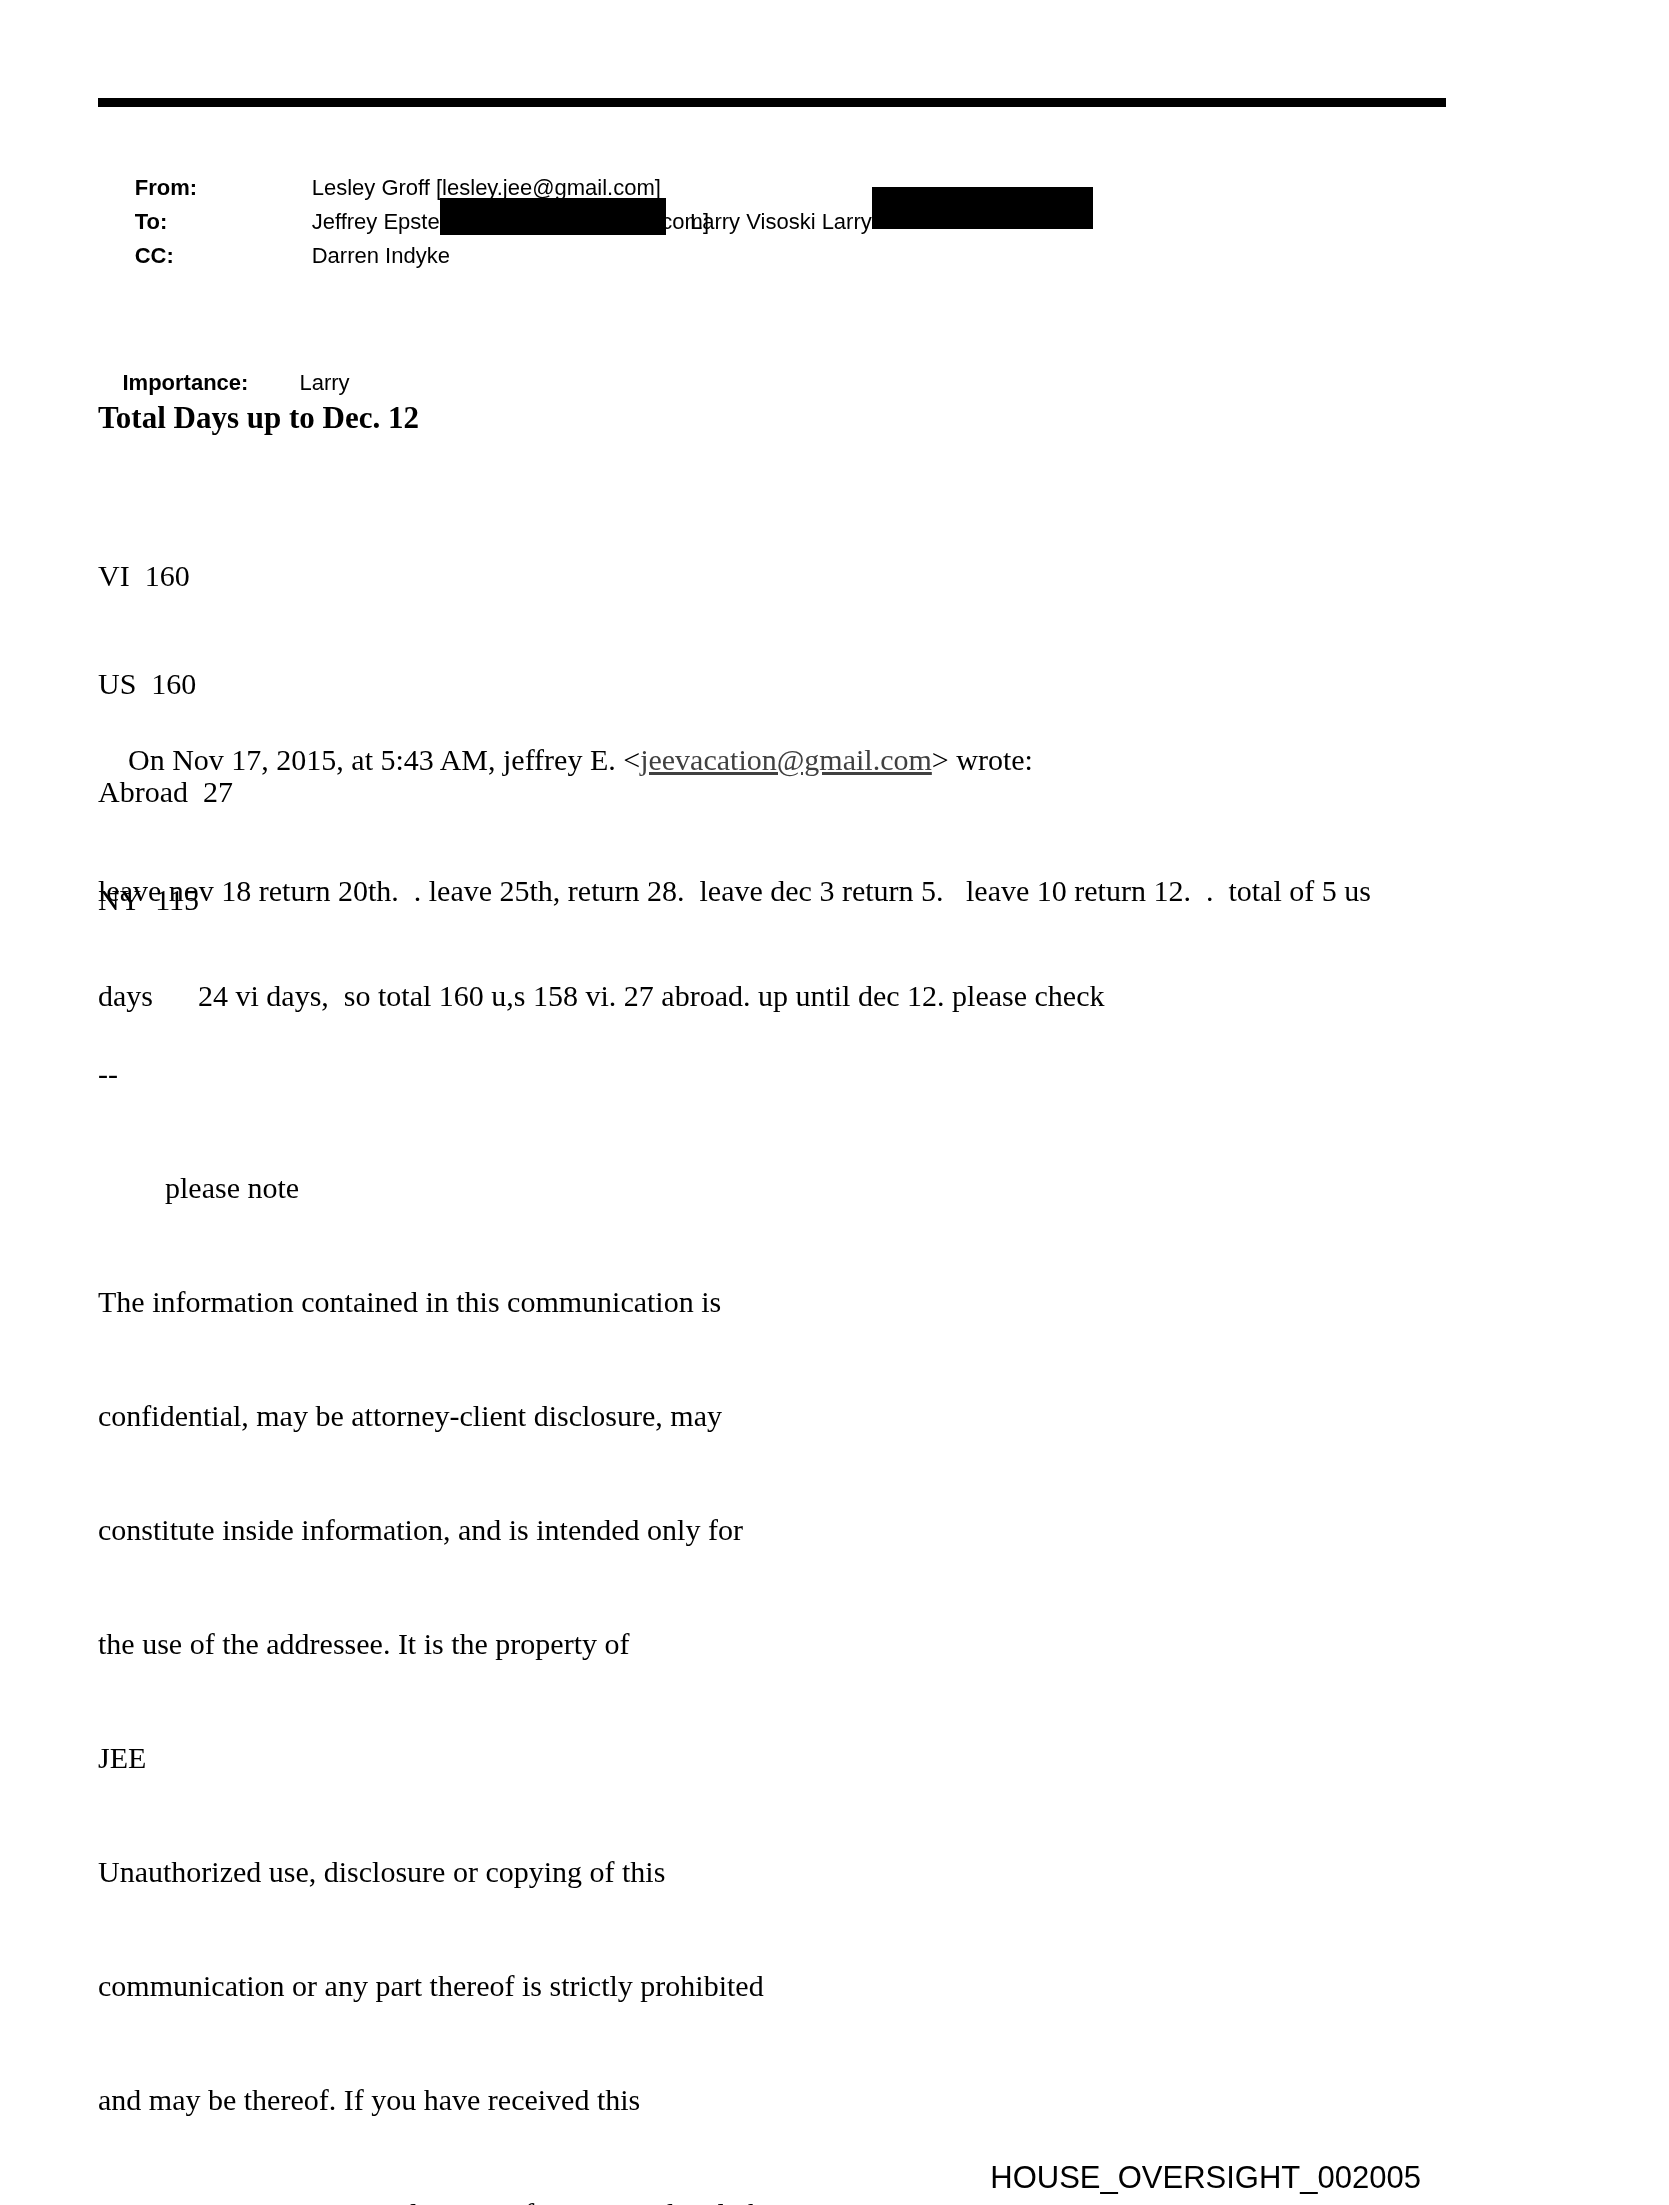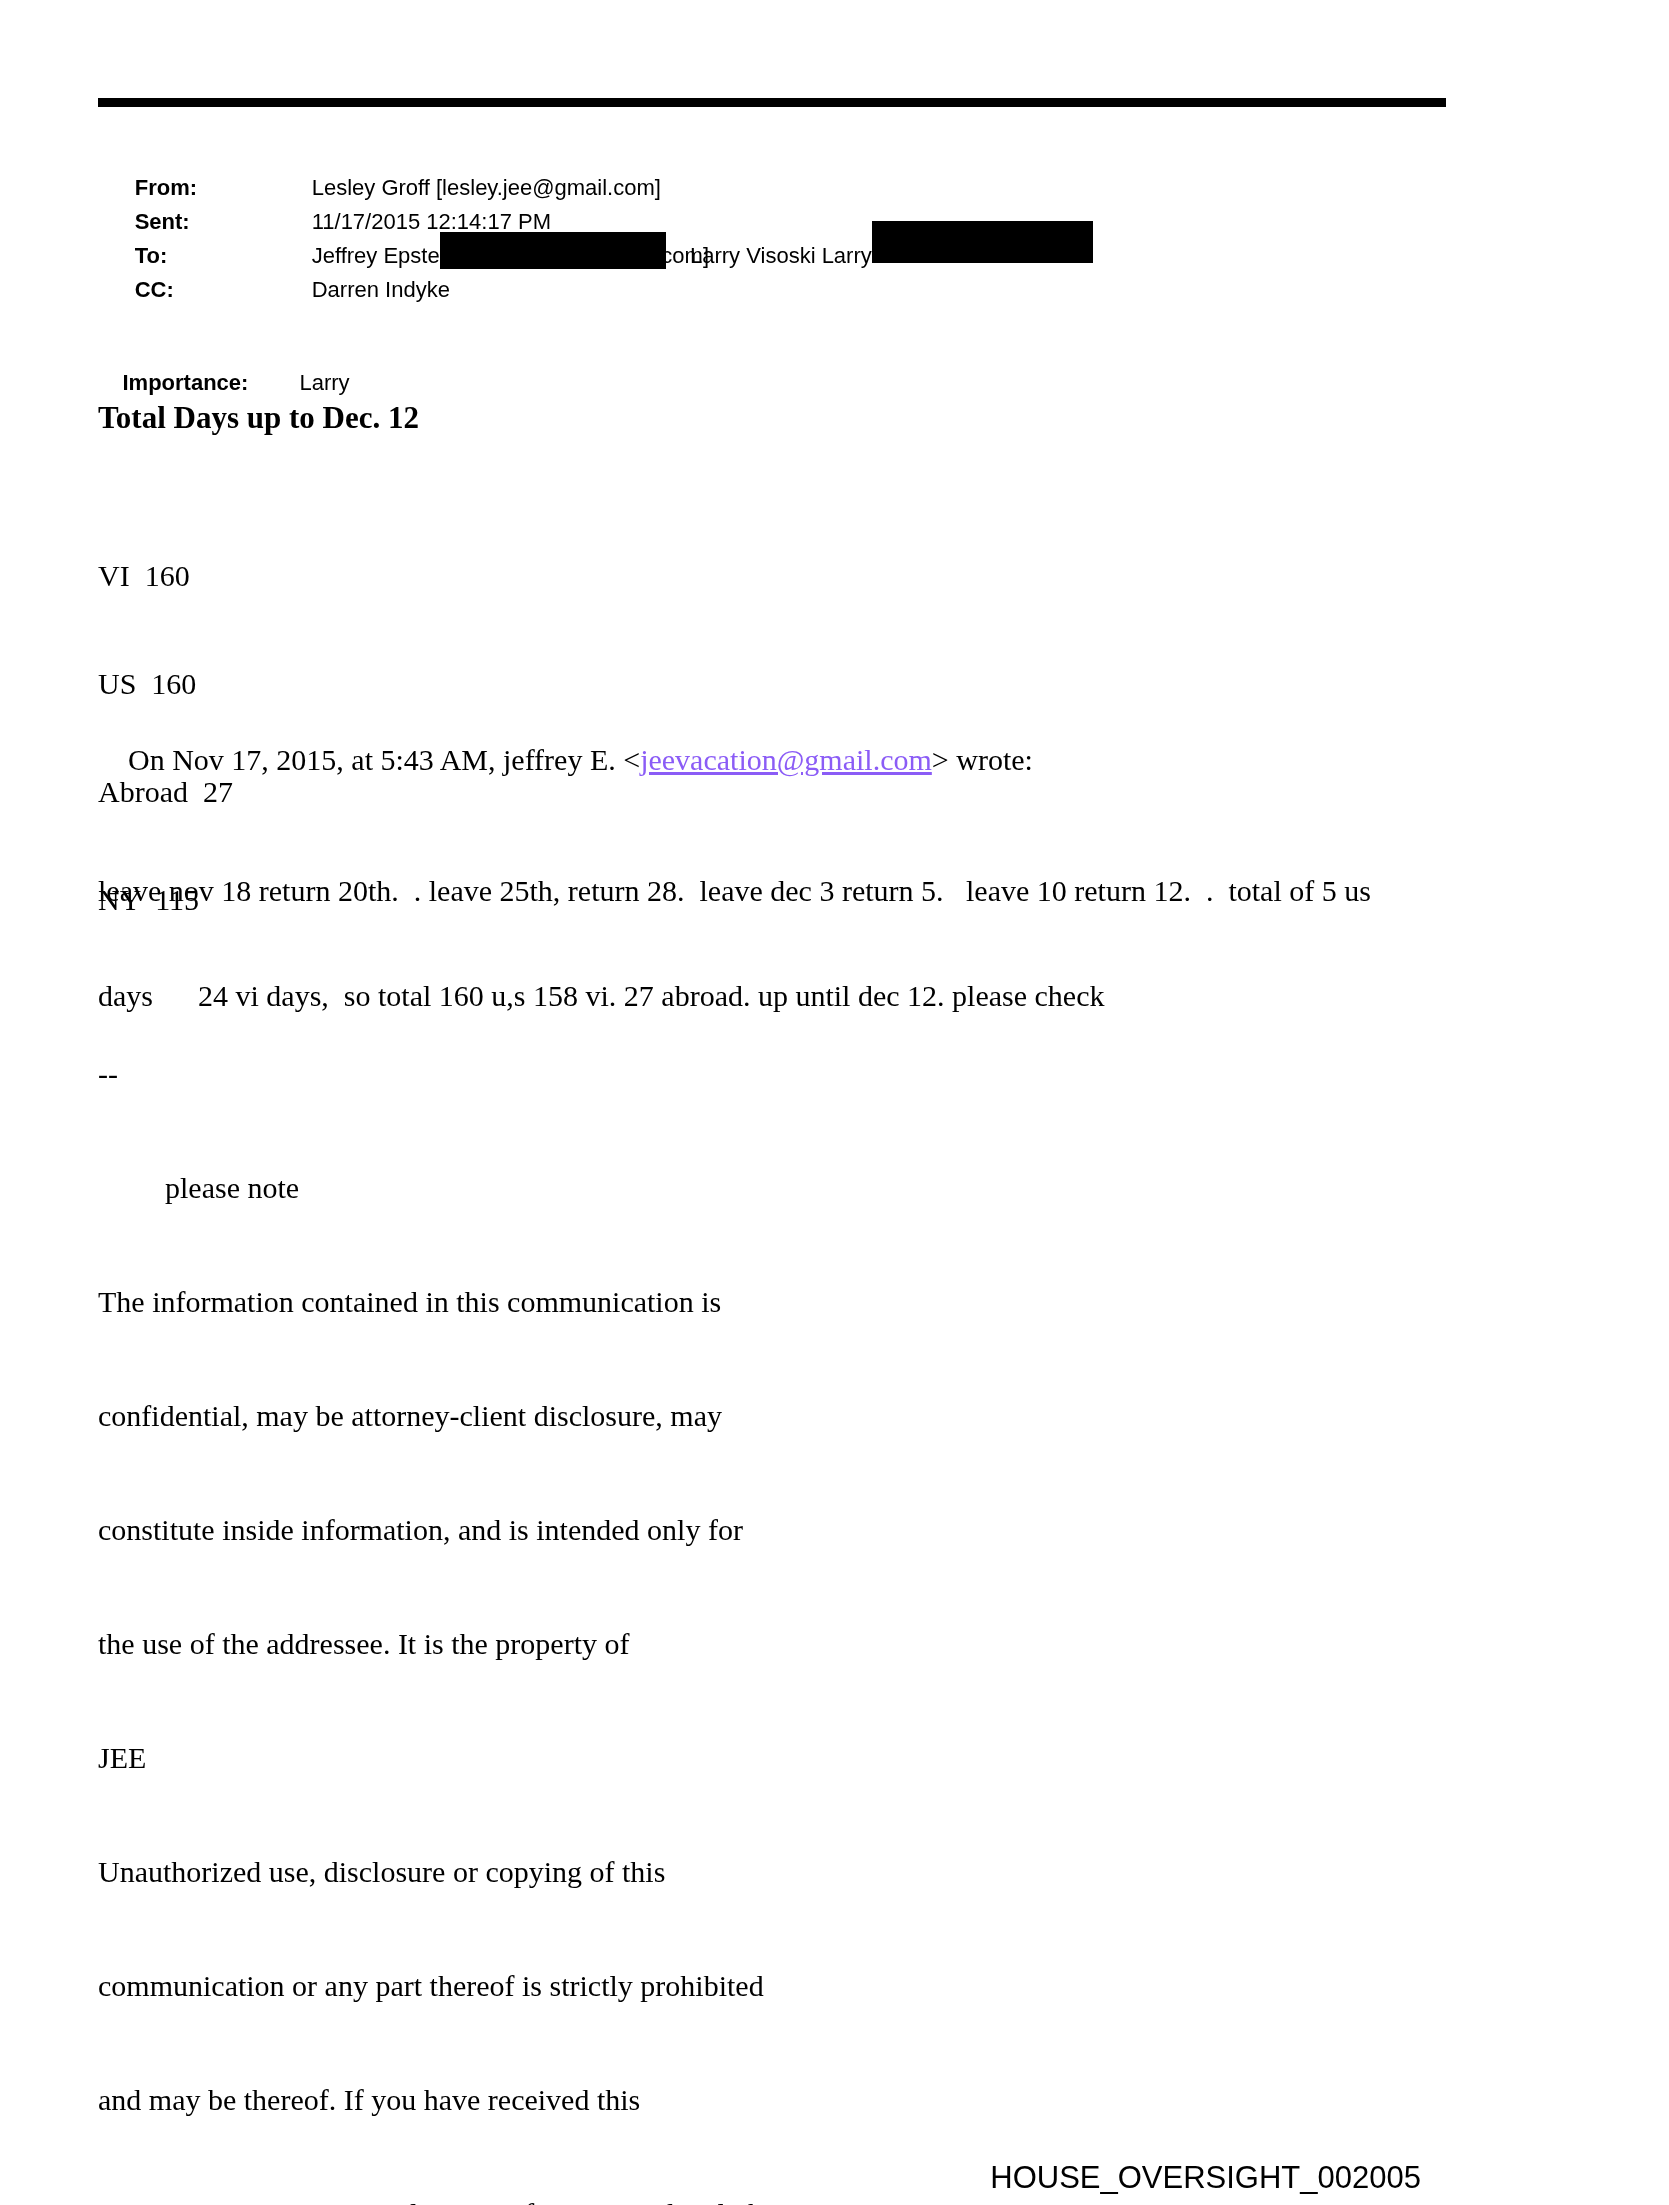--- a/index.html
+++ b/index.html
@@ -121,21 +121,21 @@
     left: 98px;
     top: 979px;
     font-family: "Liberation Serif", "DejaVu Serif", serif;
     font-size: 30px;
     line-height: 38px;
     white-space: pre-wrap;
   }
   .sig-note { padding-left: 67px; }
 
   .email-link {
-    color: #8b5cf6;
+    color: #404040;
     text-decoration: underline;
     cursor: pointer;
   }
 
   .bates-footer {
     position: absolute;
     right: 25px;
     top: 2160px;
     font-family: "Liberation Sans", "DejaVu Sans", sans-serif;
     font-size: 31px;
@@ -145,23 +145,20 @@
 </head>
 <body>
 
 <div class="page">
 
   <div class="top-rule"></div>
 
   <div class="meta">
     <div class="mrow">
       <span class="mlabel">From:</span><span class="mvalue">Lesley Groff [lesley.jee@gmail.com]</span>
-    </div>
-    <div class="mrow">
-      <span class="mlabel">Sent:</span><span class="mvalue">11/17/2015 12:14:17 PM</span>
     </div>
     <div class="mrow">
       <span class="mlabel">To:</span><span class="mvalue">Jeffrey Epstein [jeevacation@gmail.com]</span>
     </div>
     <div class="mrow mrow-cc">
       <span class="mlabel">CC:</span><span class="mvalue">Darren Indyke </span>
       <span class="mvalue cc-part2">Larry Visoski Larry</span>
       <span class="redaction redaction-1"></span>
       <span class="redaction redaction-2"></span>
     </div>

